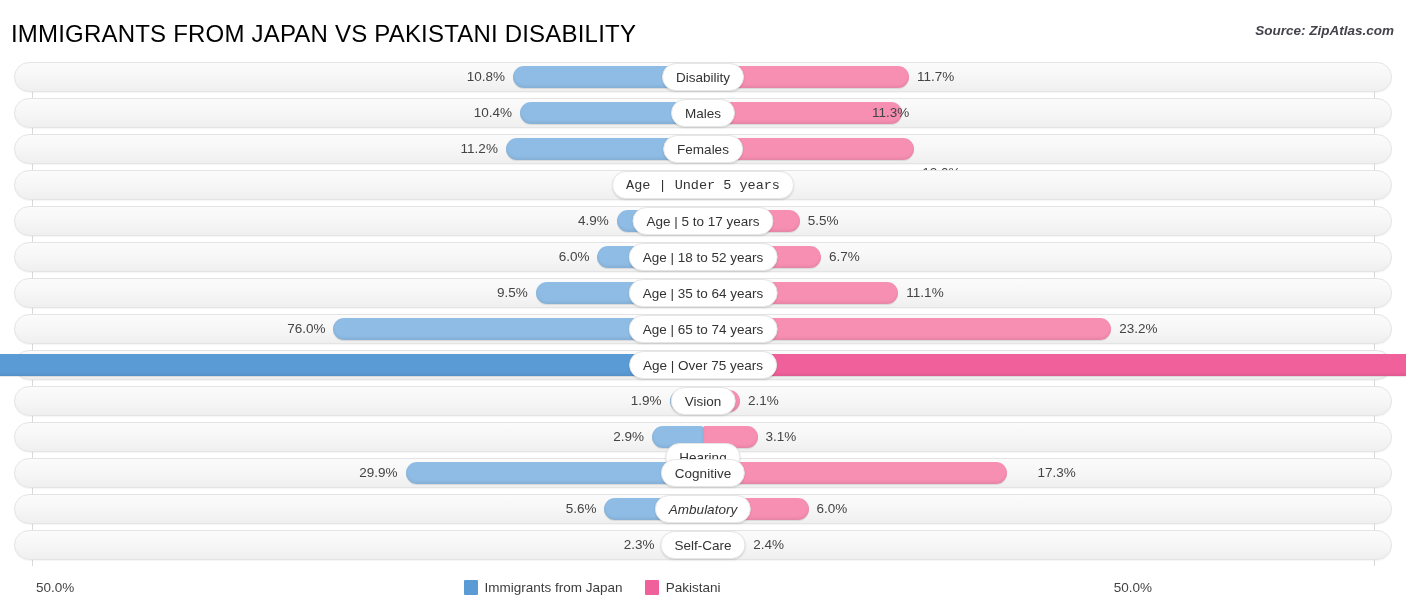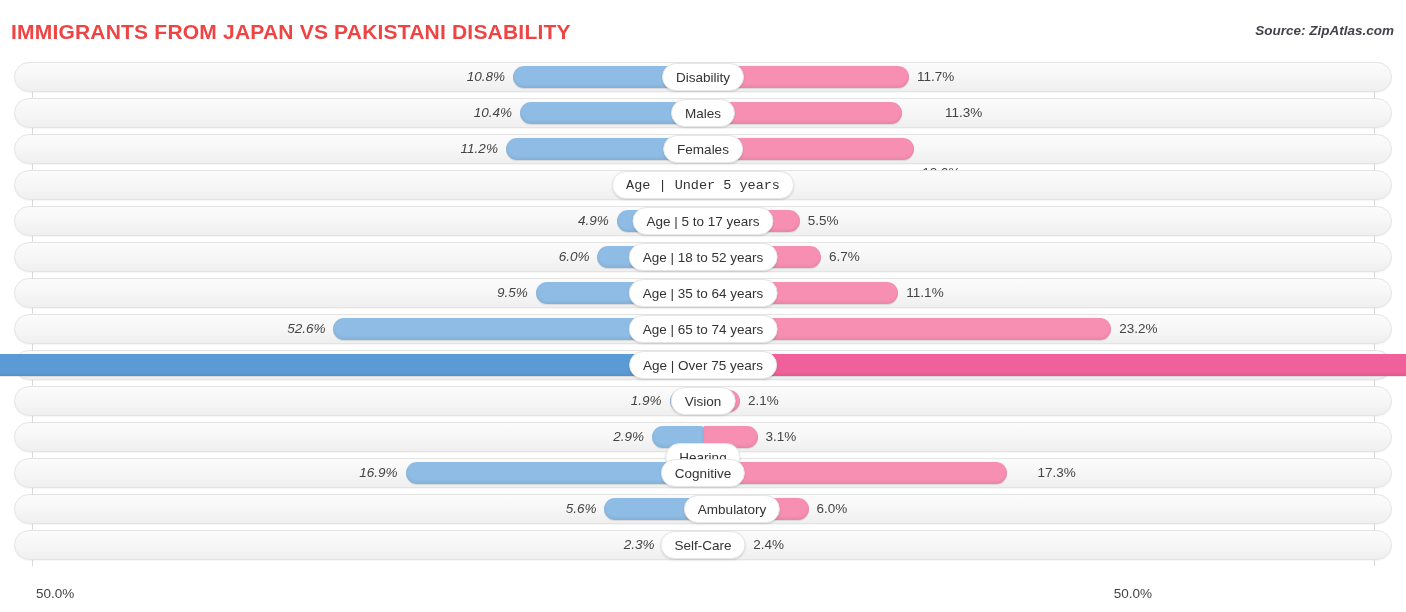--- a/index.html
+++ b/index.html
@@ -19,25 +19,24 @@
   
   #header {
     position: absolute;
     top: 0; left: 0; right: 0;
     height: 56px;
   }
   #chart-title {
     position: absolute;
     left: 11px;
     top: 20px;
-    font-size: 21px;
+    font-size: 24px;
     letter-spacing: .2px;
-    color: #ef4444;
-    white-space: nowrap;
-    font-weight: bold;
+    color: #000000;
+    white-space: nowrap;
   }
   #source-label {
     position: absolute;
     right: 12px;
     top: 23px;
     font-size: 13.5px;
     font-style: italic;
     font-weight: bold;
     color: #44424a;
     white-space: nowrap;
@@ -107,21 +106,21 @@
 
   
   .val {
     position: absolute;
     top: 6px;
     font-size: 13.5px;
     color: #444444;
     white-space: nowrap;
     line-height: 18px;
   }
-  .val-left  { text-align: right; font-style: italic; }
+  .val-left  { text-align: right; }
   .val-right { text-align: left; }
 
   
   .center-pill {
     position: absolute;
     top: 1px;
     height: 28px;
     line-height: 28px;
     background: #ffffff;
     border: 1px solid #e6e6e6;
@@ -137,21 +136,20 @@
     z-index: 5;
   }
 
   
   #footer {
     position: absolute;
     left: 0;
     top: 576px;
     width: 1184px;
     height: 30px;
-    margin-top: 6px;
   }
   .axis-end {
     position: absolute;
     top: 4px;
     font-size: 13.5px;
     color: #444444;
     white-space: nowrap;
   }
   #axis-left  { left: 36px; }
   #axis-right { right: 32px; }
@@ -198,21 +196,21 @@
         <div class="bar bar-right" style="left: 703px; width: 205.92px;"></div>
         <div class="val val-left" style="right: 901.08px;">10.8%</div>
         <div class="val val-right" style="left: 916.92px;">11.7%</div>
         <div class="center-pill" style="left: 703px;">Disability</div>
       </div>
       <div class="row">
         <div class="track"></div>
         <div class="bar bar-left" style="left: 519.96px; width: 183.04px;"></div>
         <div class="bar bar-right" style="left: 703px; width: 198.88px;"></div>
         <div class="val val-left" style="right: 894.04px;">10.4%</div>
-        <div class="val val-right" style="left: 945px;">11.3%</div>
+        <div class="val val-right" style="left: 872px;">11.3%</div>
         <div class="center-pill" style="left: 703px;">Males</div>
       </div>
       <div class="row">
         <div class="track"></div>
         <div class="bar bar-left" style="left: 505.88px; width: 197.12px;"></div>
         <div class="bar bar-right" style="left: 703px; width: 211.2px;"></div>
         <div class="val val-left" style="right: 908.12px;">11.2%</div>
         <div class="val val-right" style="left: 922.2px; margin-top: 24px;">12.0%</div>
         <div class="center-pill" style="left: 703px;">Females</div>
       </div>
@@ -245,21 +243,21 @@
         <div class="bar bar-left" style="left: 535.8px; width: 167.2px;"></div>
         <div class="bar bar-right" style="left: 703px; width: 195.36px;"></div>
         <div class="val val-left" style="right: 878.2px;">9.5%</div>
         <div class="val val-right" style="left: 906.36px;">11.1%</div>
         <div class="center-pill" style="left: 703px;">Age | 35 to 64 years</div>
       </div>
       <div class="row">
         <div class="track"></div>
         <div class="bar bar-left" style="left: 333.4px; width: 369.6px;"></div>
         <div class="bar bar-right" style="left: 703px; width: 408.32px;"></div>
-        <div class="val val-left" style="right: 1080.6px;">52.6%</div>
+        <div class="val val-left" style="right: 1080.6px;">76.0%</div>
         <div class="val val-right" style="left: 1119.32px;">23.2%</div>
         <div class="center-pill" style="left: 703px;">Age | 65 to 74 years</div>
       </div>
       <div class="row highlight">
         <div class="track"></div>
         <div class="bar bar-left" style="left: -111.88px; width: 814.88px;"></div>
         <div class="bar bar-right" style="left: 703px; width: 839.52px;"></div>
         <div class="center-pill" style="left: 703px;">Age | Over 75 years</div>
       </div>
       <div class="row">
@@ -275,39 +273,49 @@
         <div class="bar bar-left" style="left: 651.96px; width: 51.04px;"></div>
         <div class="bar bar-right" style="left: 703px; width: 54.56px;"></div>
         <div class="val val-left" style="right: 762.04px;">2.9%</div>
         <div class="val val-right" style="left: 765.56px;">3.1%</div>
         <div class="center-pill" style="left: 703px; margin-top: 20px;">Hearing</div>
       </div>
       <div class="row">
         <div class="track"></div>
         <div class="bar bar-left" style="left: 405.56px; width: 297.44px;"></div>
         <div class="bar bar-right" style="left: 703px; width: 304.48px;"></div>
-        <div class="val val-left" style="right: 1008.44px;">16.9%</div>
+        <div class="val val-left" style="right: 1008.44px;">29.9%</div>
         <div class="val val-right" style="left: 1015.48px; margin-left: 22px;">17.3%</div>
         <div class="center-pill" style="left: 703px;">Cognitive</div>
       </div>
       <div class="row">
         <div class="track"></div>
         <div class="bar bar-left" style="left: 604.44px; width: 98.56px;"></div>
         <div class="bar bar-right" style="left: 703px; width: 105.6px;"></div>
         <div class="val val-left" style="right: 809.56px; margin-left: 16px;">5.6%</div>
         <div class="val val-right" style="left: 816.6px;">6.0%</div>
-        <div class="center-pill" style="left: 732px;">Ambulatory</div>
+        <div class="center-pill" style="left: 703px; font-style: italic;">Ambulatory</div>
       </div>
       <div class="row">
         <div class="track"></div>
         <div class="bar bar-left" style="left: 662.52px; width: 40.48px;"></div>
         <div class="bar bar-right" style="left: 703px; width: 42.24px;"></div>
         <div class="val val-left" style="right: 751.48px;">2.3%</div>
         <div class="val val-right" style="left: 753.24px;">2.4%</div>
         <div class="center-pill" style="left: 703px;">Self-Care</div>
       </div>
     </div>
 </div>
 
 <div id="footer">
   <div class="axis-end" id="axis-left">50.0%</div>
   <div class="axis-end" id="axis-right">50.0%</div>
+  <div id="legend">
+      <div class="legend-item">
+        <span class="swatch" style="background: rgb(91, 155, 213);"></span>
+        <span>Immigrants from Japan</span>
+      </div>
+      <div class="legend-item">
+        <span class="swatch" style="background: rgb(240, 97, 155);"></span>
+        <span>Pakistani</span>
+      </div>
+    </div>
 </div>
 
 </body></html>

